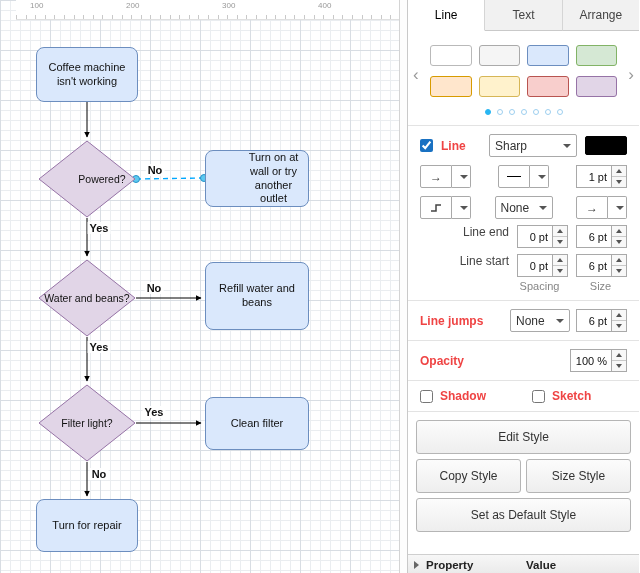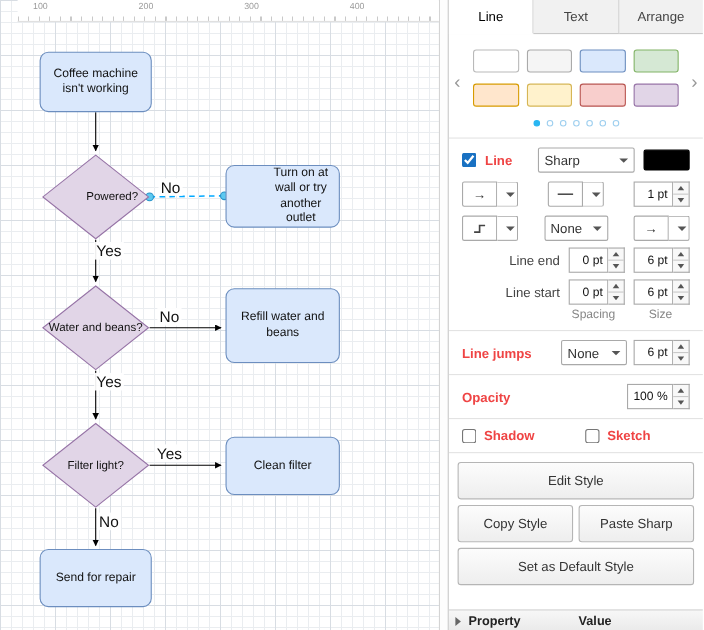--- a/index.html
+++ b/index.html
@@ -29,21 +29,21 @@
   .edge-selected { stroke:#00a8ff; stroke-width:1.4; stroke-dasharray:5 4; fill:none; }
   .endpoint { fill:#5dc9f0; stroke:#2793c9; stroke-width:1; }
   .diamond { fill:#e1d5e7; stroke:#9673a6; stroke-width:1; }
 
   .node { position:absolute; z-index:10; display:flex; align-items:center; justify-content:center;
           text-align:center; font-size:11px; color:#111; line-height:1.25; padding:3px; }
   .node.rect { background:#dae8fc; border:1px solid #6c8ebf; border-radius:8px; }
   .dlabel { position:absolute; z-index:11; display:flex; align-items:center; justify-content:center;
             text-align:center; font-size:10.5px; color:#111; pointer-events:none; }
   .edge-label { position:absolute; z-index:12; transform:translate(-50%,-50%);
-                background:rgba(255,255,255,0.92); font-size:14px; color:#111; padding:0 2px; }
+                background:rgba(255,255,255,0.92); font-size:11px; color:#111; padding:0 2px;font-weight:bold; }
 
   
   .gap { width:7px; background:#fdfdfd; }
 
   
   .panel { width:232px; height:573px; background:#fff; border-left:1px solid #c9c9c9;
            font-size:12px; color:#333; overflow:hidden; }
   .tabs { display:flex; height:31px; background:#f1f1f1; }
   .tab { flex:1; text-align:center; line-height:30px; border-bottom:1px solid #c9c9c9;
          border-right:1px solid #d5d5d5; color:#444; cursor:default; }
@@ -93,21 +93,21 @@
                    font-size:11px; color:#111; }
   .stepper-btns { width:15px; height:23px; border:1px solid #a9a9a9; border-left:none;
                   display:flex; flex-direction:column; background:#f8f8f8; }
   .sbtn { flex:1; display:flex; align-items:center; justify-content:center; cursor:pointer; }
   .sbtn.up { border-bottom:1px solid #c9c9c9; }
   .tri-up { width:0; height:0; border-left:3px solid transparent; border-right:3px solid transparent;
             border-bottom:4px solid #555; }
   .tri-down { width:0; height:0; border-left:3px solid transparent; border-right:3px solid transparent;
               border-top:4px solid #555; }
 
-  .lrow { display:flex; align-items:center; justify-content:flex-end; gap:8px; margin-top:6px; }
+  .lrow { display:flex; align-items:flex-start; justify-content:flex-end; gap:8px; margin-top:6px; }
   .lrow .lbl { color:#444; }
   .captions { display:flex; justify-content:flex-end; gap:8px; margin-top:3px; color:#868686; font-size:11px; }
   .cap { width:53px; text-align:center; }
 
   .btn { display:block; width:100%; height:34px; background:linear-gradient(#fcfcfc,#eeeeee);
          border:1px solid #b5b5b5; border-radius:3px; font-size:12px; color:#333;
          text-align:center; line-height:20px; cursor:pointer; }
   .btn-row { display:flex; gap:5px; margin-top:5px; }
   .actions { padding:8px 8px 10px; border-top:1px solid #e3e3e3; }
 
@@ -163,21 +163,21 @@
     <div class="node rect" style="left:205px;top:150px;width:104px;height:57px;padding-left:36px;">
       <span>Turn on at wall or try another outlet</span>
     </div>
     <div class="node rect" style="left:205px;top:262px;width:104px;height:68px;">
       <span>Refill water and beans</span>
     </div>
     <div class="node rect" style="left:205px;top:397px;width:104px;height:53px;">
       <span>Clean filter</span>
     </div>
     <div class="node rect" style="left:36px;top:499px;width:102px;height:53px;">
-      <span>Send for repair</span>
+      <span>Turn for repair</span>
     </div>
 
     <div class="dlabel" style="left:56px;top:143px;width:92px;height:72px;">
       <span>Powered?</span>
     </div>
     <div class="dlabel" style="left:41px;top:262px;width:92px;height:72px;">
       <span>Water and beans?</span>
     </div>
     <div class="dlabel" style="left:41px;top:387px;width:92px;height:72px;">
       <span>Filter light?</span>
@@ -384,21 +384,21 @@
       <span class="bold">Shadow</span>
       <span style="width:32px;"></span>
       <input type="checkbox" style="">
       <span class="bold">Sketch</span>
     </div>
 
     <div class="actions">
       <button class="btn">Edit Style</button>
       <div class="btn-row">
         <button class="btn">Copy Style</button>
-        <button class="btn">Paste Sharp</button>
+        <button class="btn">Size Style</button>
       </div>
       <div class="btn-row">
         <button class="btn">Set as Default Style</button>
       </div>
     </div>
 
     <div class="prop-header">
       <span class="expander"></span>
       <span class="prop-cell">Property</span>
       <span>Value</span>

